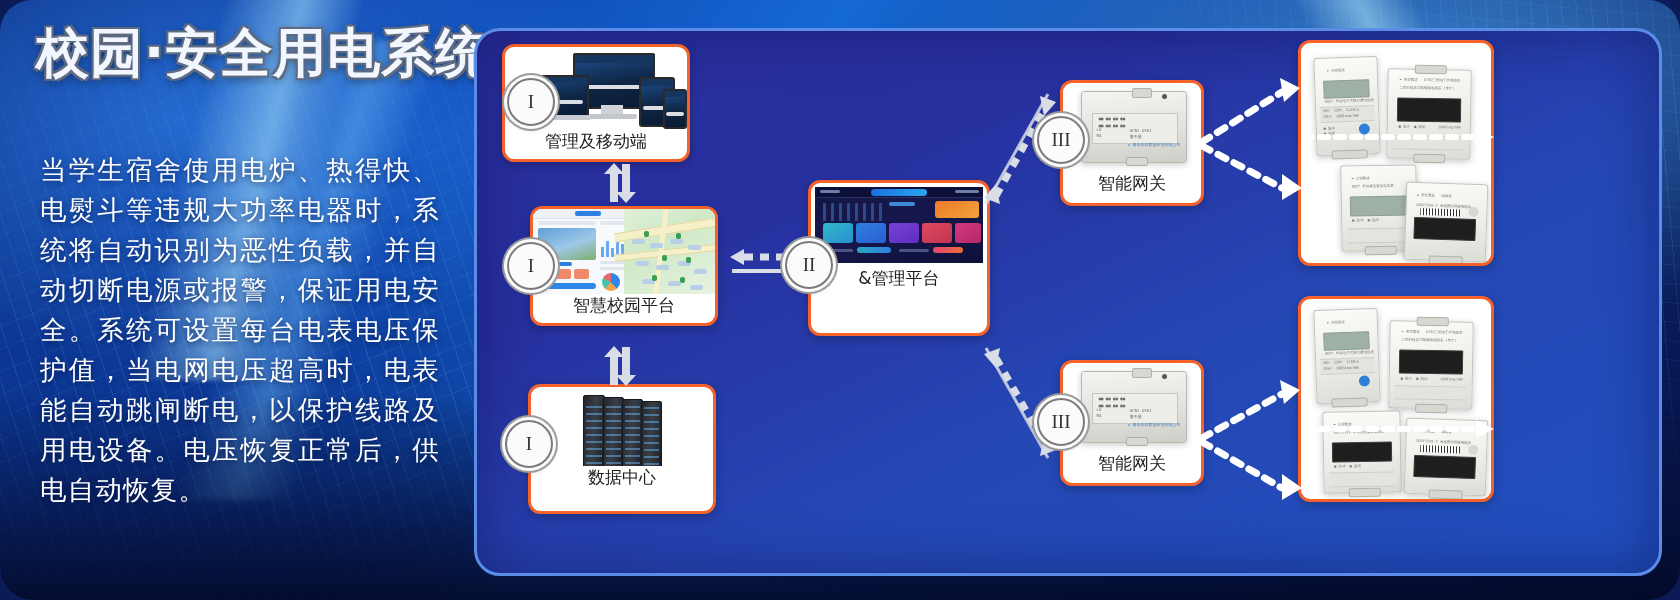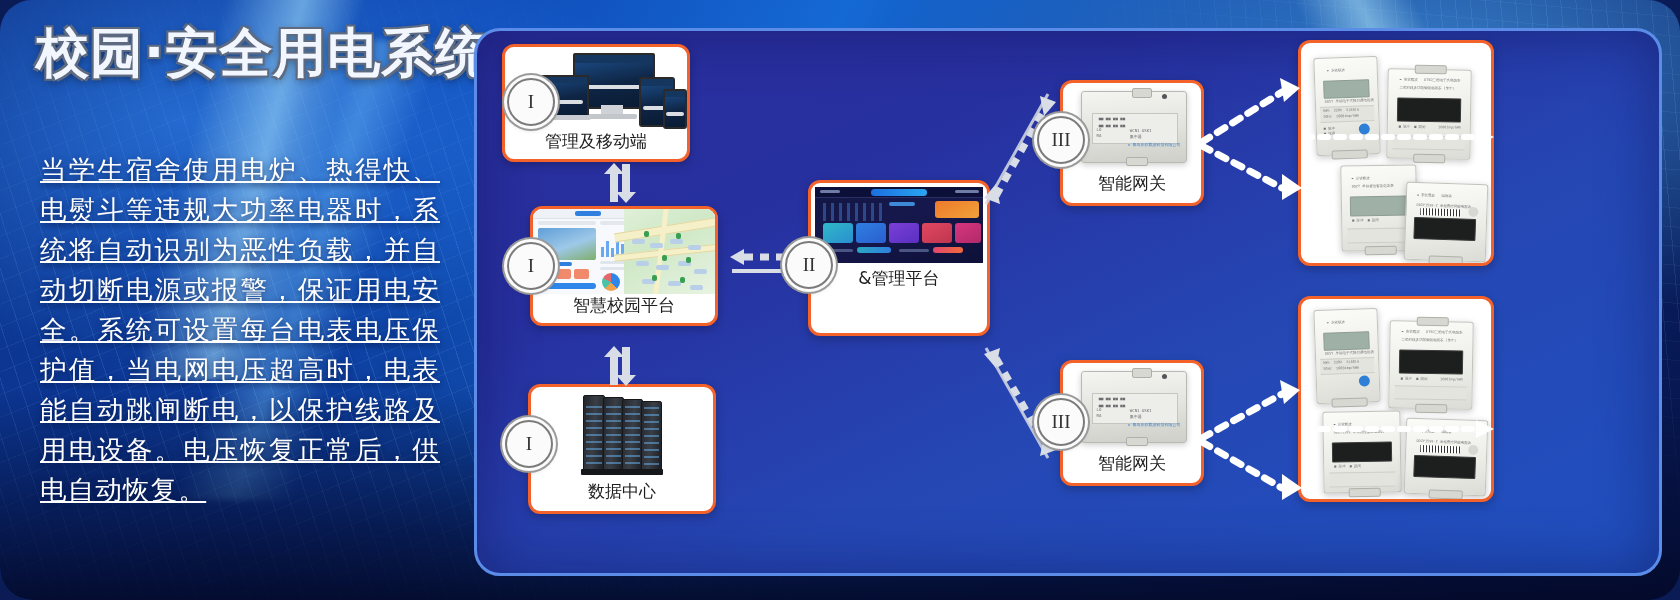--- a/index.html
+++ b/index.html
@@ -55,21 +55,21 @@
     white-space:nowrap;}
   .badge{position:absolute;left:54px;top:95px;
     padding:9px 30px;border-radius:24px;
     background:linear-gradient(100deg,#f0582a 0%,#f7812c 55%,#f8902f 100%);
     color:#fff;font-size:22px;font-weight:bold;letter-spacing:2px;
     box-shadow:0 4px 12px rgba(0,0,0,.35);}
   .body-text{position:absolute;left:40px;top:150px;width:400px;
     color:#ffffff;font-size:26.5px;line-height:40px;letter-spacing:1.2px;
     font-family:"DejaVu Sans","Liberation Sans",sans-serif;
     text-shadow:0 2px 6px rgba(0,20,70,.75);
-    text-align:justify;text-decoration:underline;}
+    text-align:justify;}
 
   
   .panel{position:absolute;left:474px;top:28px;width:1182px;height:542px;
     background:linear-gradient(155deg,#2a2f9e 0%,#27309f 28%,#2547b4 60%,#2050bf 100%);
     border:3px solid #5a8ce8;border-radius:26px;
     box-shadow:inset 0 0 60px rgba(10,10,70,.45);}
 
   
   .card{position:absolute;background:#ffffff;border:3px solid #f4622b;border-radius:12px;
     box-shadow:0 3px 10px rgba(0,0,0,.25);
@@ -314,21 +314,21 @@
           <div class="rackStripes"></div>
         </div>
       <div class="rack" style="left:91px;top:12px;width:19px;height:70px;">
           <div class="rackStripes"></div>
         </div>
       <div class="rack" style="left:110px;top:14px;width:19px;height:68px;">
           <div class="rackStripes"></div>
         </div>
       <div style="position:absolute;left:50px;top:82px;width:82px;height:6px;background:#15171b;border-radius:1px;"></div>
     </div>
-    <div class="card-label" style="padding-bottom:9px;">数据中心</div>
+    <div class="card-label" style="padding-bottom:23px;">数据中心</div>
   </div>
   <div class="rn" style="left:505px;top:420px;">I</div>
 
   <div class="card" style="left:808px;top:180px;width:176px;height:150px;">
     <div class="card-art" style="flex:0 0 84px;padding:4px;box-sizing:border-box;">
       <div class="platShot" style="inset:4px;">
         <div class="platBar"></div>
         <div class="platPill" style="left:56px;top:2px;width:56px;height:7px;background:linear-gradient(90deg,#1b6fe0,#2aa6f0);"></div>
         <div class="chip" style="left:5px;top:3px;width:20px;height:3px;background:#6f7ca8;"></div>
         <div class="chip" style="left:140px;top:3px;width:24px;height:3px;background:#6f7ca8;"></div>

